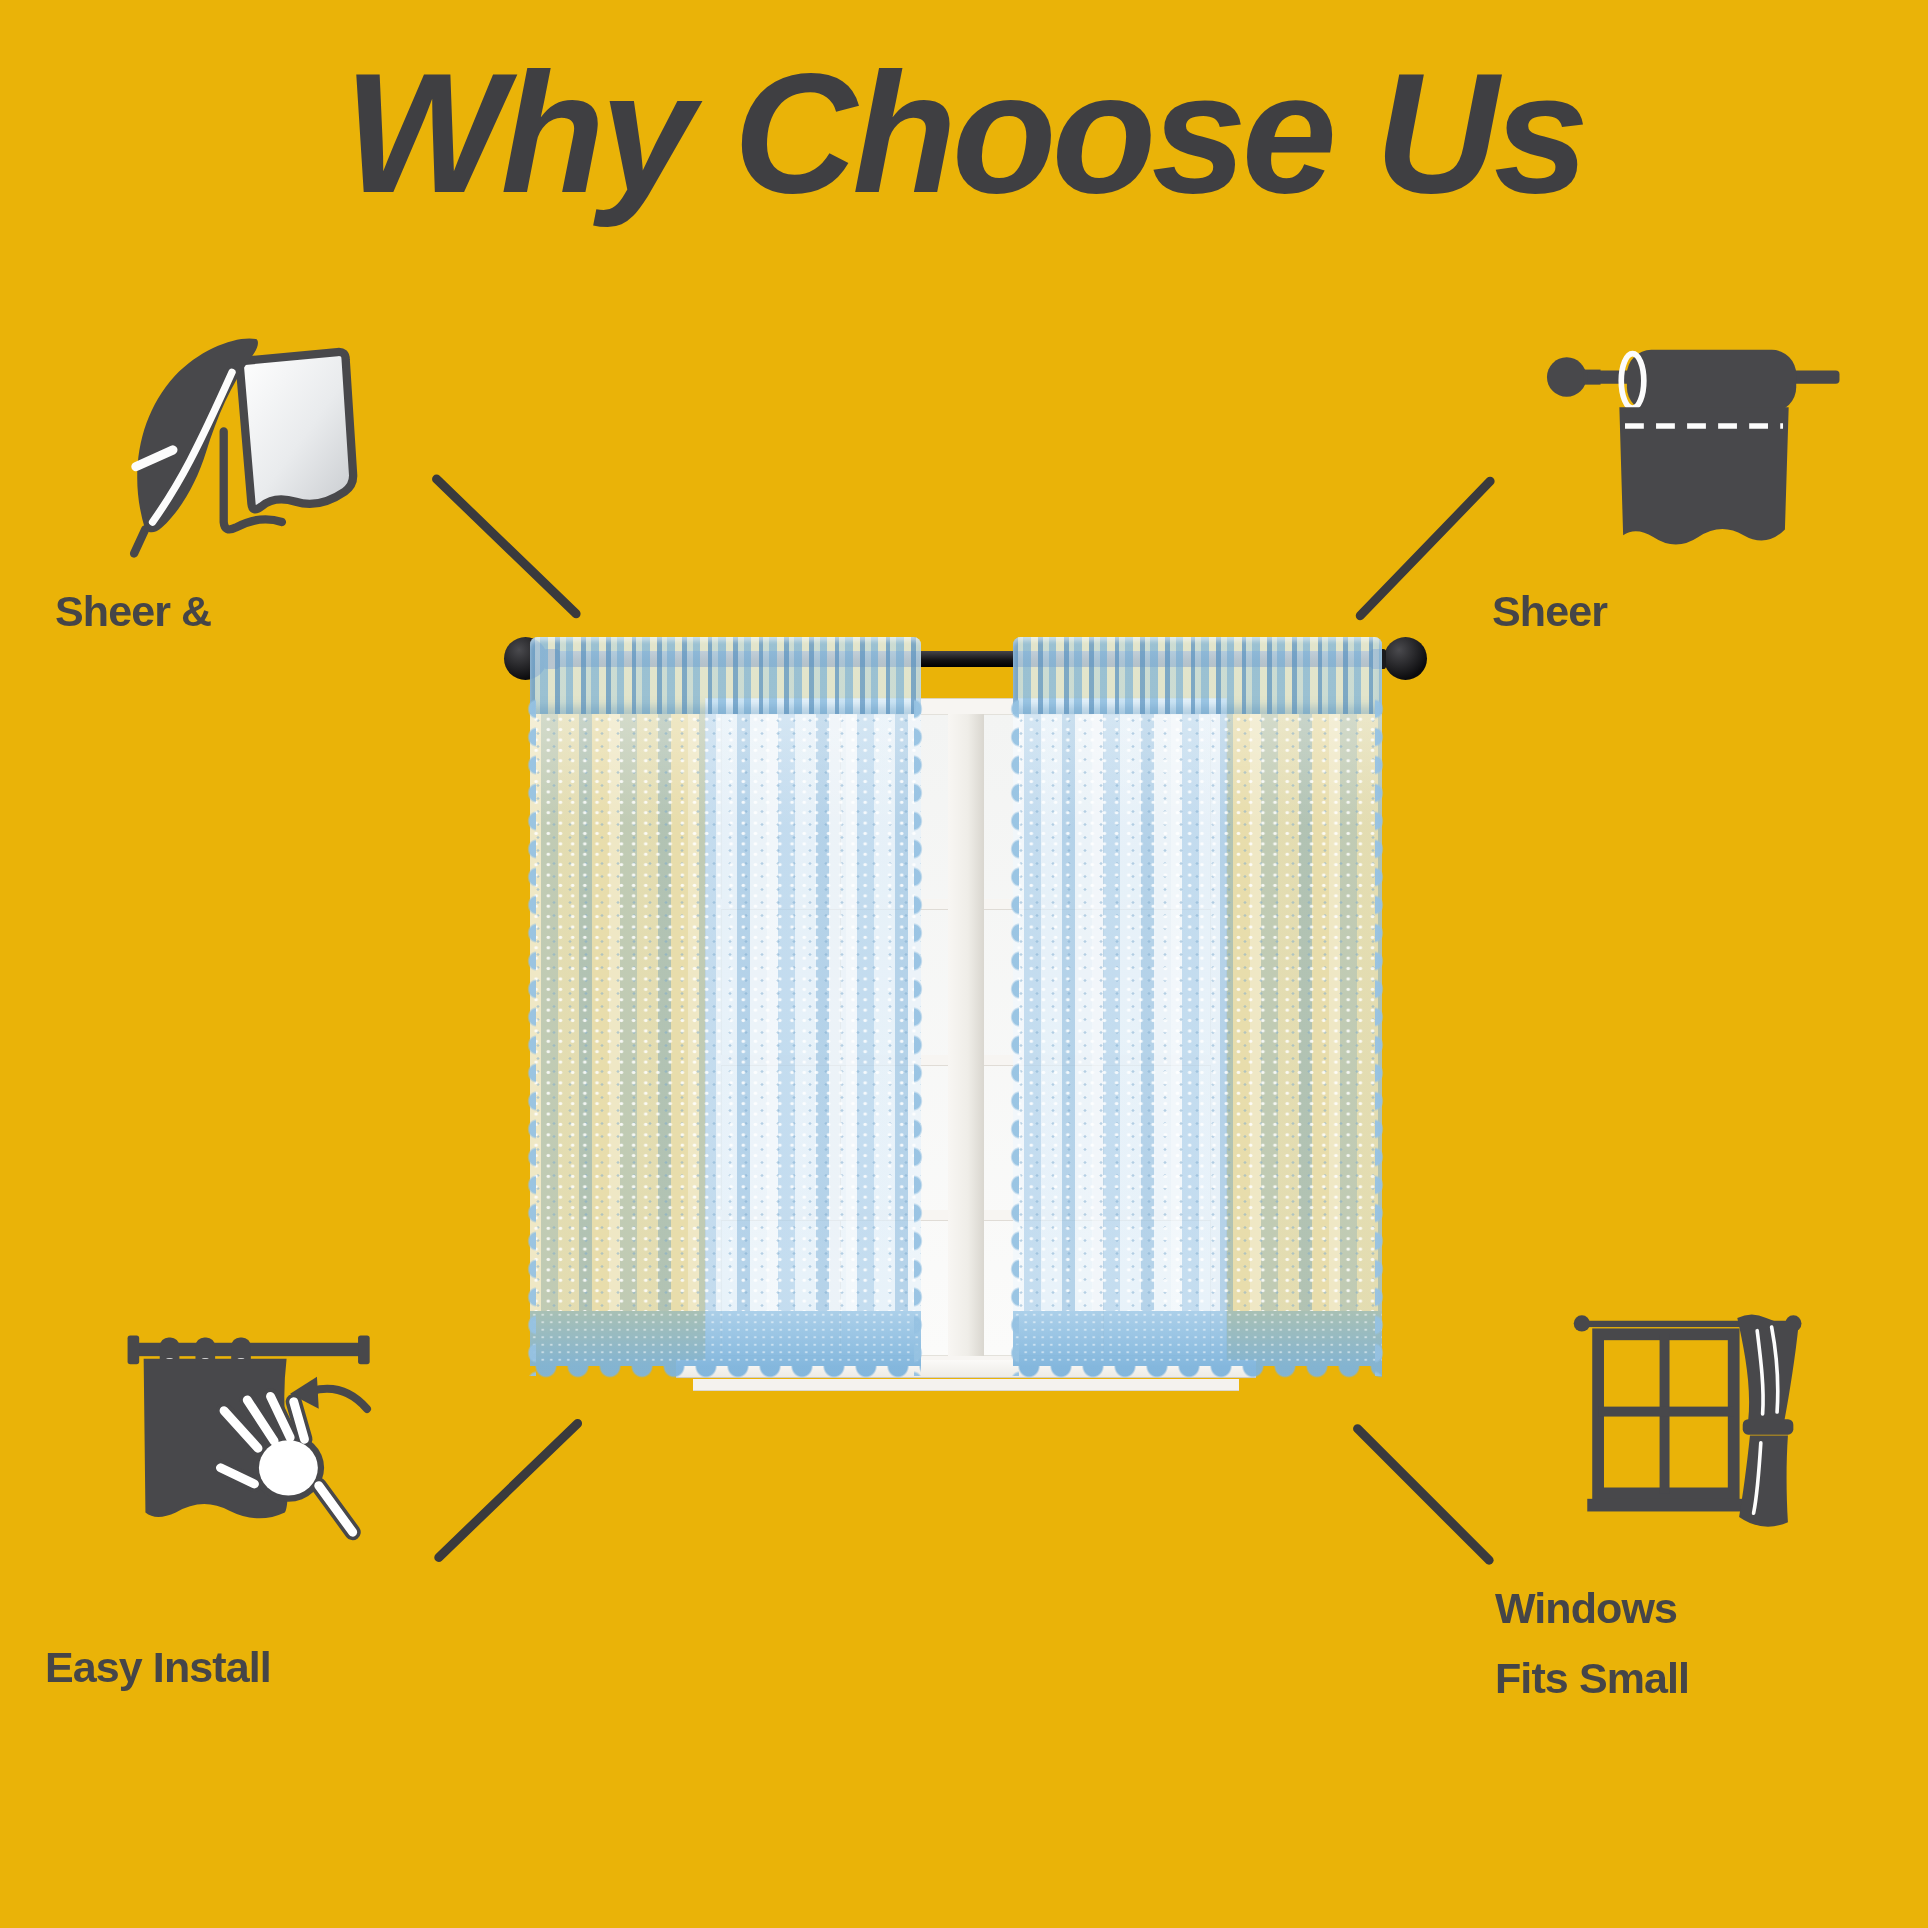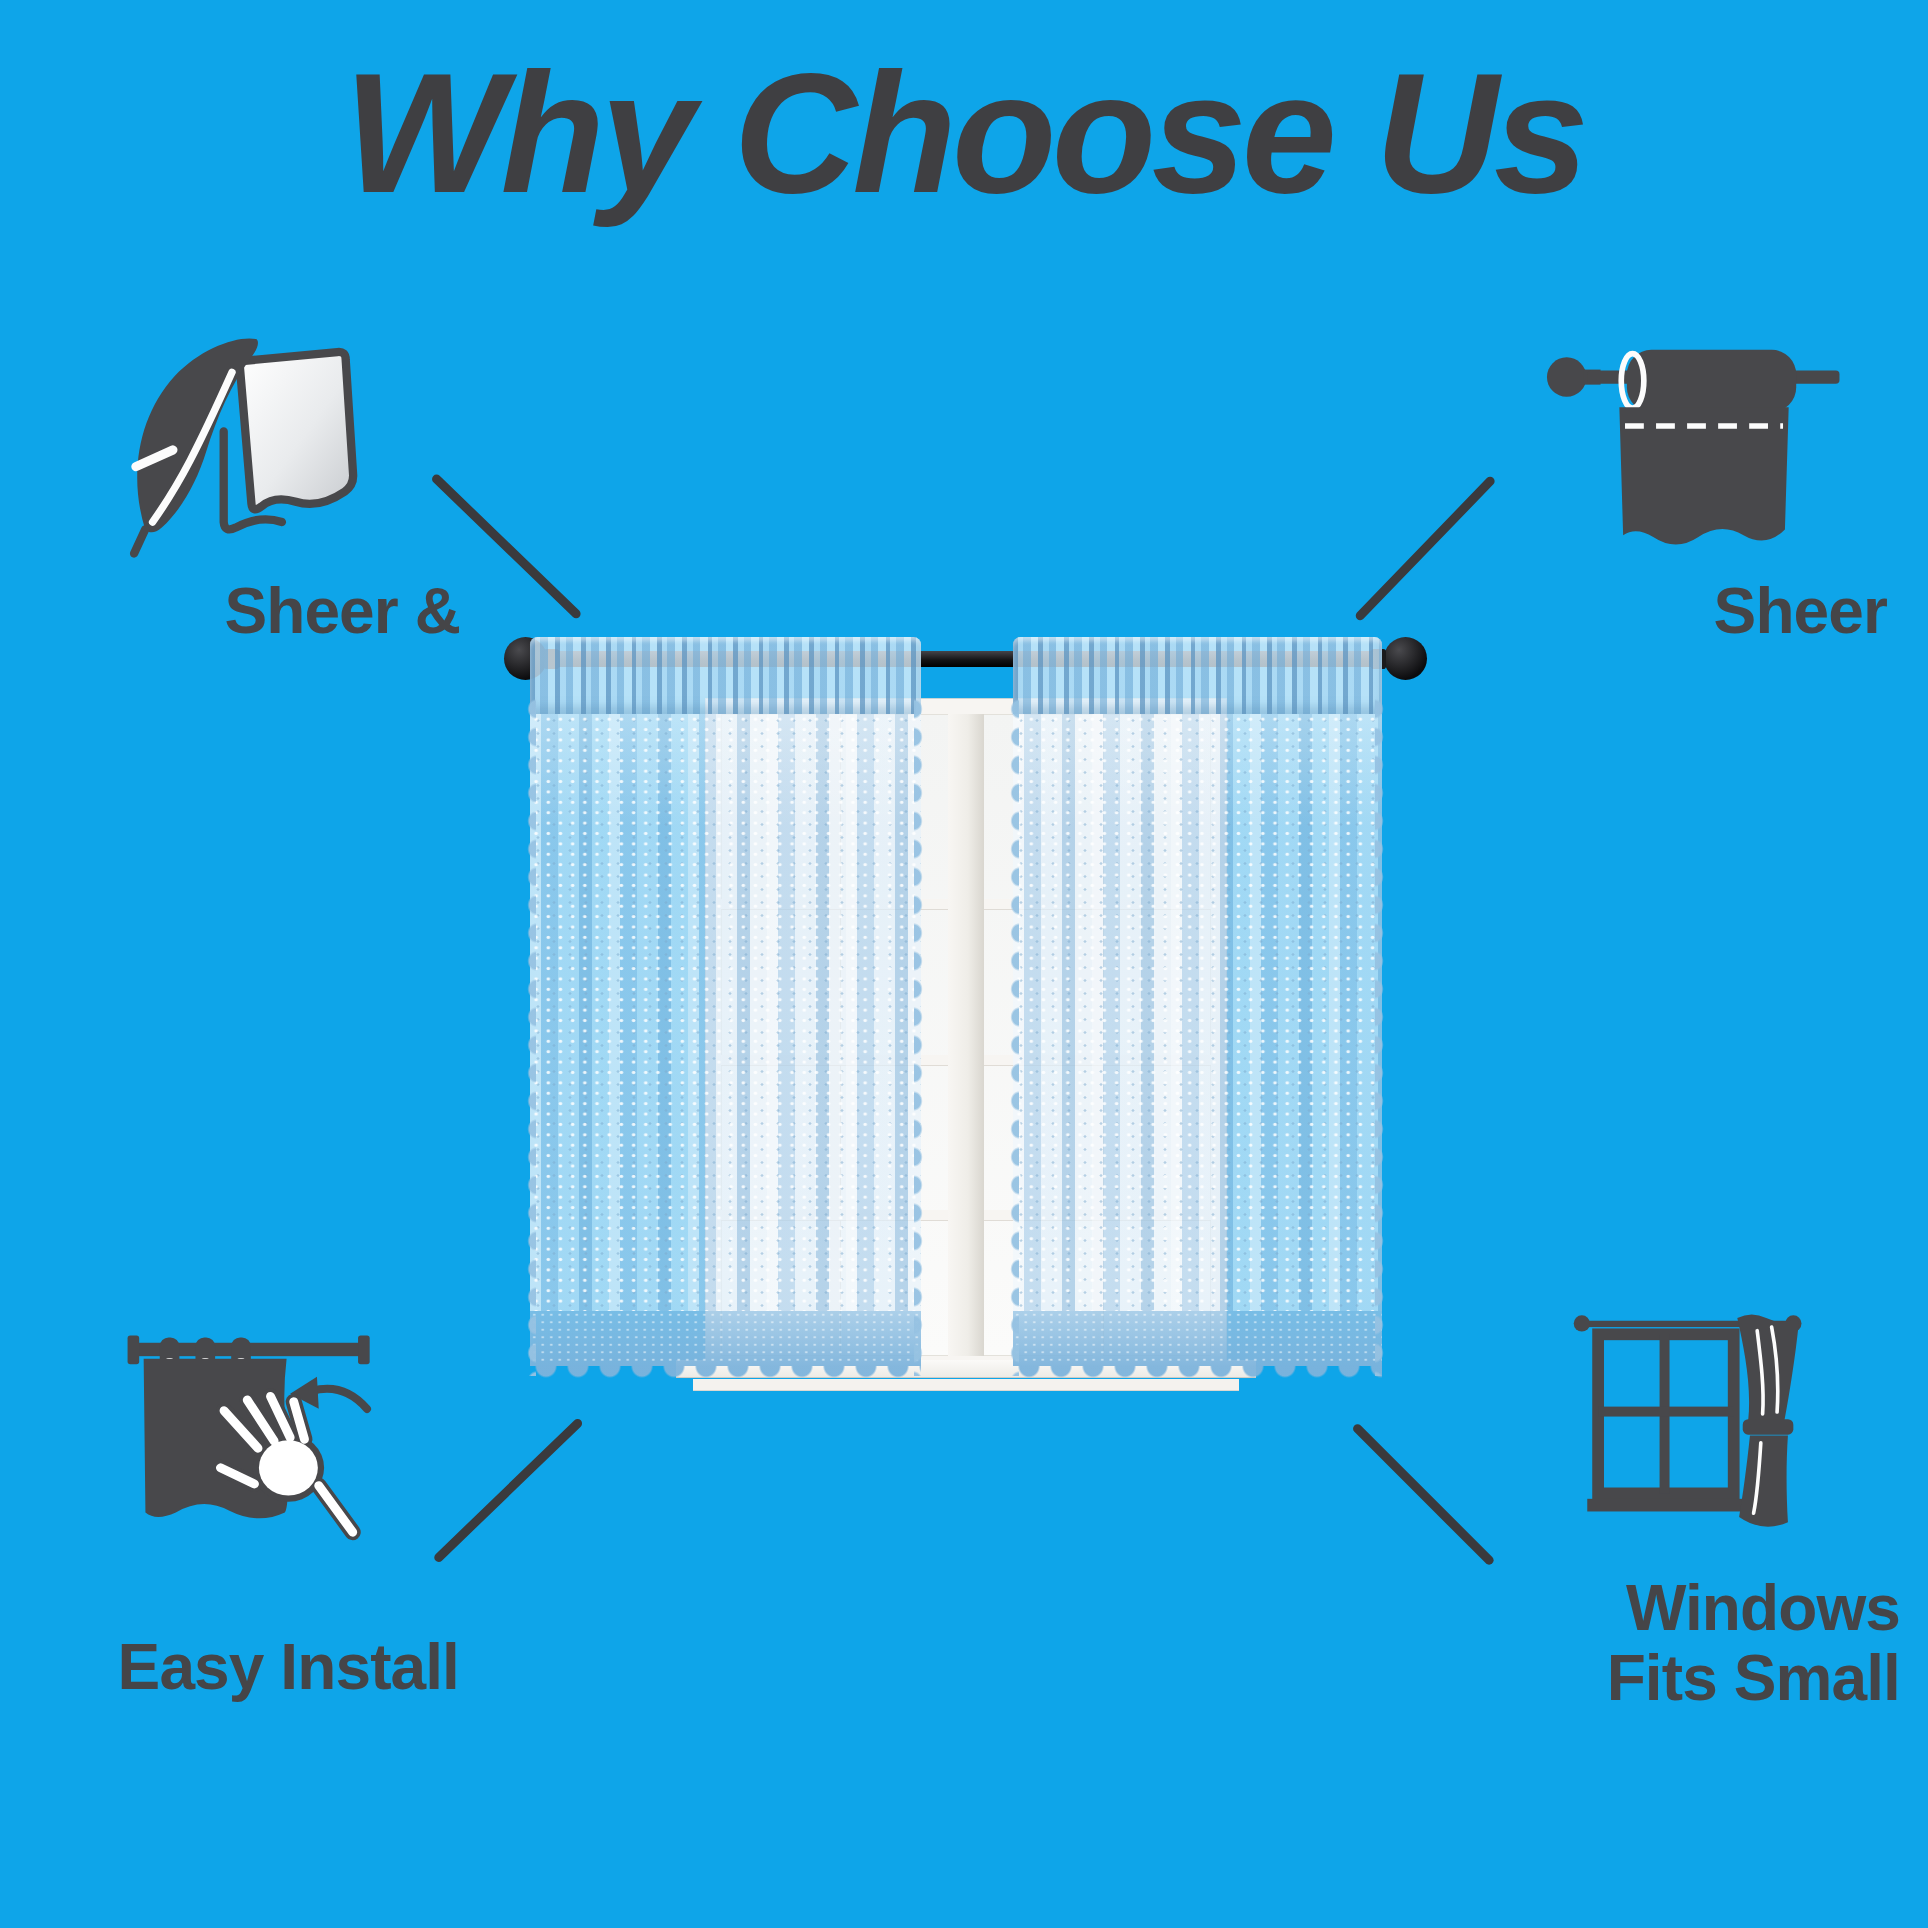--- a/index.html
+++ b/index.html
@@ -1,26 +1,26 @@
 <!DOCTYPE html>
 <html style="font-size:15px"><head>
 <meta charset="utf-8">
 <style>
   html,body{margin:0;padding:0;background:#fcfcfc;}
   .stage{position:relative;width:1928px;height:1928px;overflow:hidden;
-         background:#0ea5e9;font-family:"Liberation Sans","DejaVu Sans",sans-serif;}
+         background:#eab308;font-family:"Liberation Sans","DejaVu Sans",sans-serif;}
 
   
   .title{position:absolute;left:0;top:43px;width:1928px;text-align:center;
          font-size:171px;line-height:1.05;font-weight:bold;font-style:italic;
          color:#3f3f42;letter-spacing:-4.7px;}
 
   
-  .feature-label{position:absolute;text-align:right;font-weight:bold;
-                 color:#454548;font-size:64px;line-height:70px;letter-spacing:-0.9px;}
+  .feature-label{position:absolute;text-align:left;font-weight:bold;
+                 color:#454548;font-size:43px;line-height:70px;letter-spacing:-0.9px;}
   .feature-label span{display:block;}
   .icon-box{position:absolute;}
   .icon-box svg{display:block;width:100%;height:100%;}
 
   
   .line{position:absolute;height:8.5px;background:#3a3a3d;border-radius:4.7px;}
   .line-tl{left:405px;top:542px;width:203px;transform:rotate(44deg);}
   .line-tr{left:1327px;top:544px;width:196px;transform:rotate(-46deg);}
   .line-bl{left:407px;top:1486px;width:202px;transform:rotate(-44deg);}
   .line-br{left:1326px;top:1490px;width:195px;transform:rotate(45deg);}

